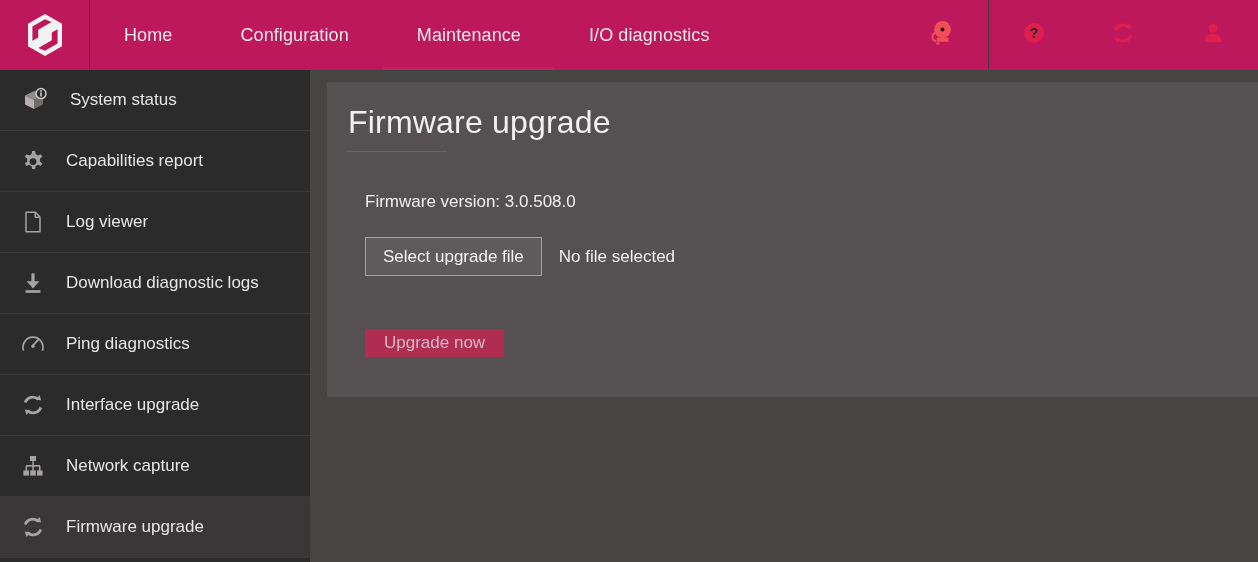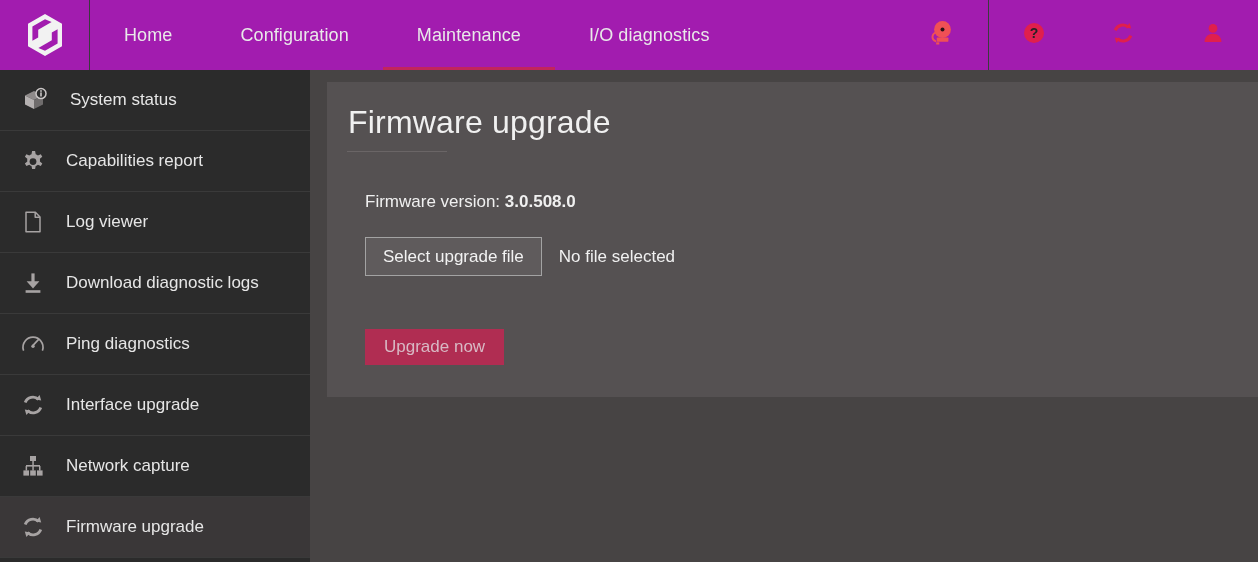--- a/index.html
+++ b/index.html
@@ -18,21 +18,21 @@
     width: 1258px;
     height: 562px;
   }
 
   
   .topbar {
     position: absolute;
     top: 0; left: 0;
     width: 1258px;
     height: 70px;
-    background: #a21caf;
+    background: #be185d;
     display: flex;
     align-items: stretch;
   }
 
   .brand {
     width: 90px;
     height: 70px;
     display: flex;
     align-items: center;
     justify-content: center;
@@ -154,21 +154,21 @@
     background: #6a6566;
   }
 
   .fw-version {
     position: absolute;
     top: 110px; left: 38px;
     font-size: 17px;
     color: #f0f0f0;
   }
   .fw-version .lbl { font-weight: normal; margin-top: 36px; }
-  .fw-version .val { font-weight: 700; }
+  .fw-version .val { font-weight: 400; }
 
   .file-row {
     position: absolute;
     top: 155px; left: 38px;
     display: flex;
     align-items: center;
   }
   .btn-select {
     height: 39px;
     padding: 0 17px;
@@ -183,21 +183,21 @@
   }
   .file-status {
     margin-left: 17px;
     font-size: 17px;
     color: #f0f0f0;
   }
 
   .btn-upgrade {
     position: absolute;
     top: 247px; left: 38px;
-    height: 36px;
+    height: 28px;
     padding: 0 19px;
     background: #b02d52;
     border: none;
     color: #d8b9c4;
     font-size: 17px;
     font-family: "Liberation Sans", sans-serif;
     cursor: pointer;
     display: flex;
     align-items: center;
   }

